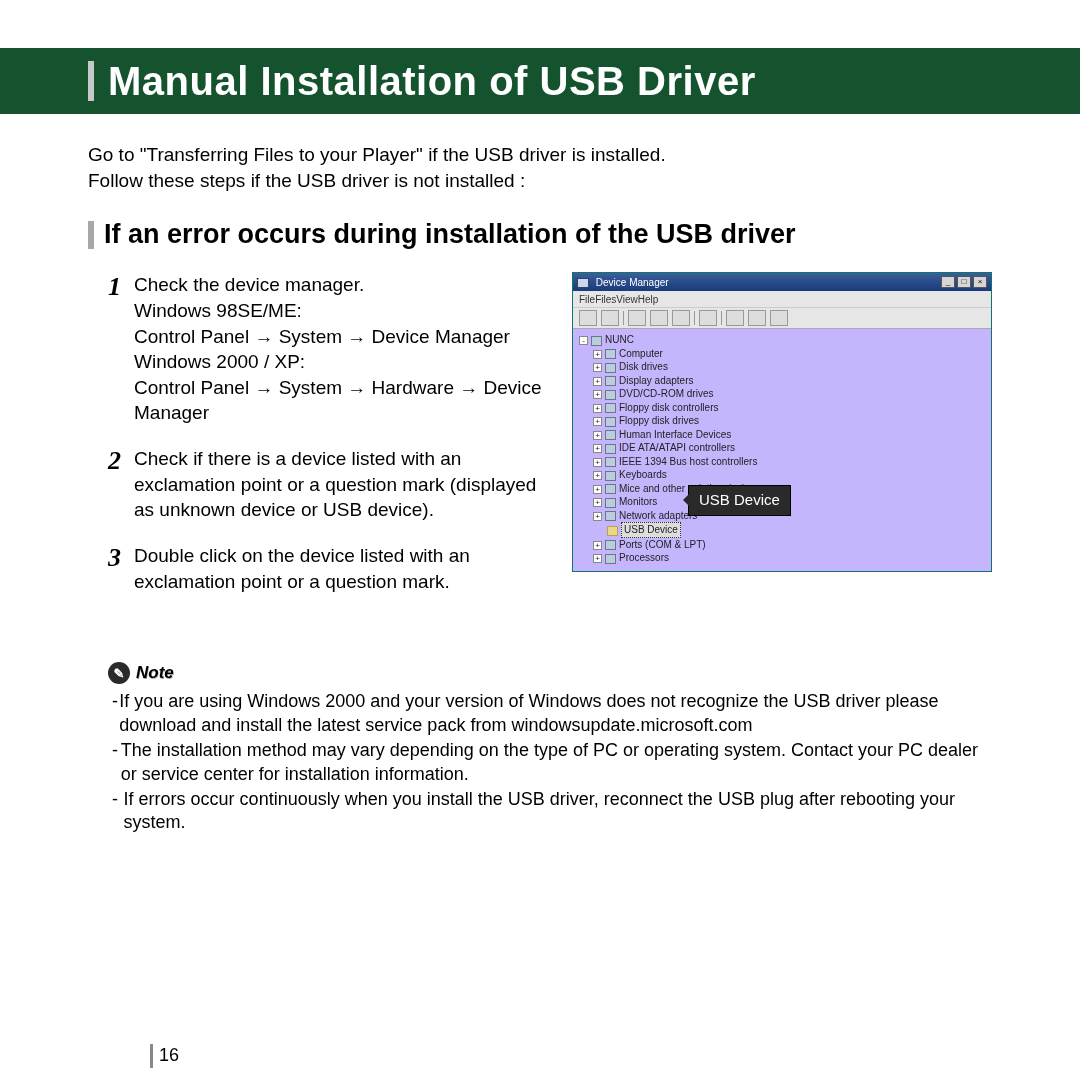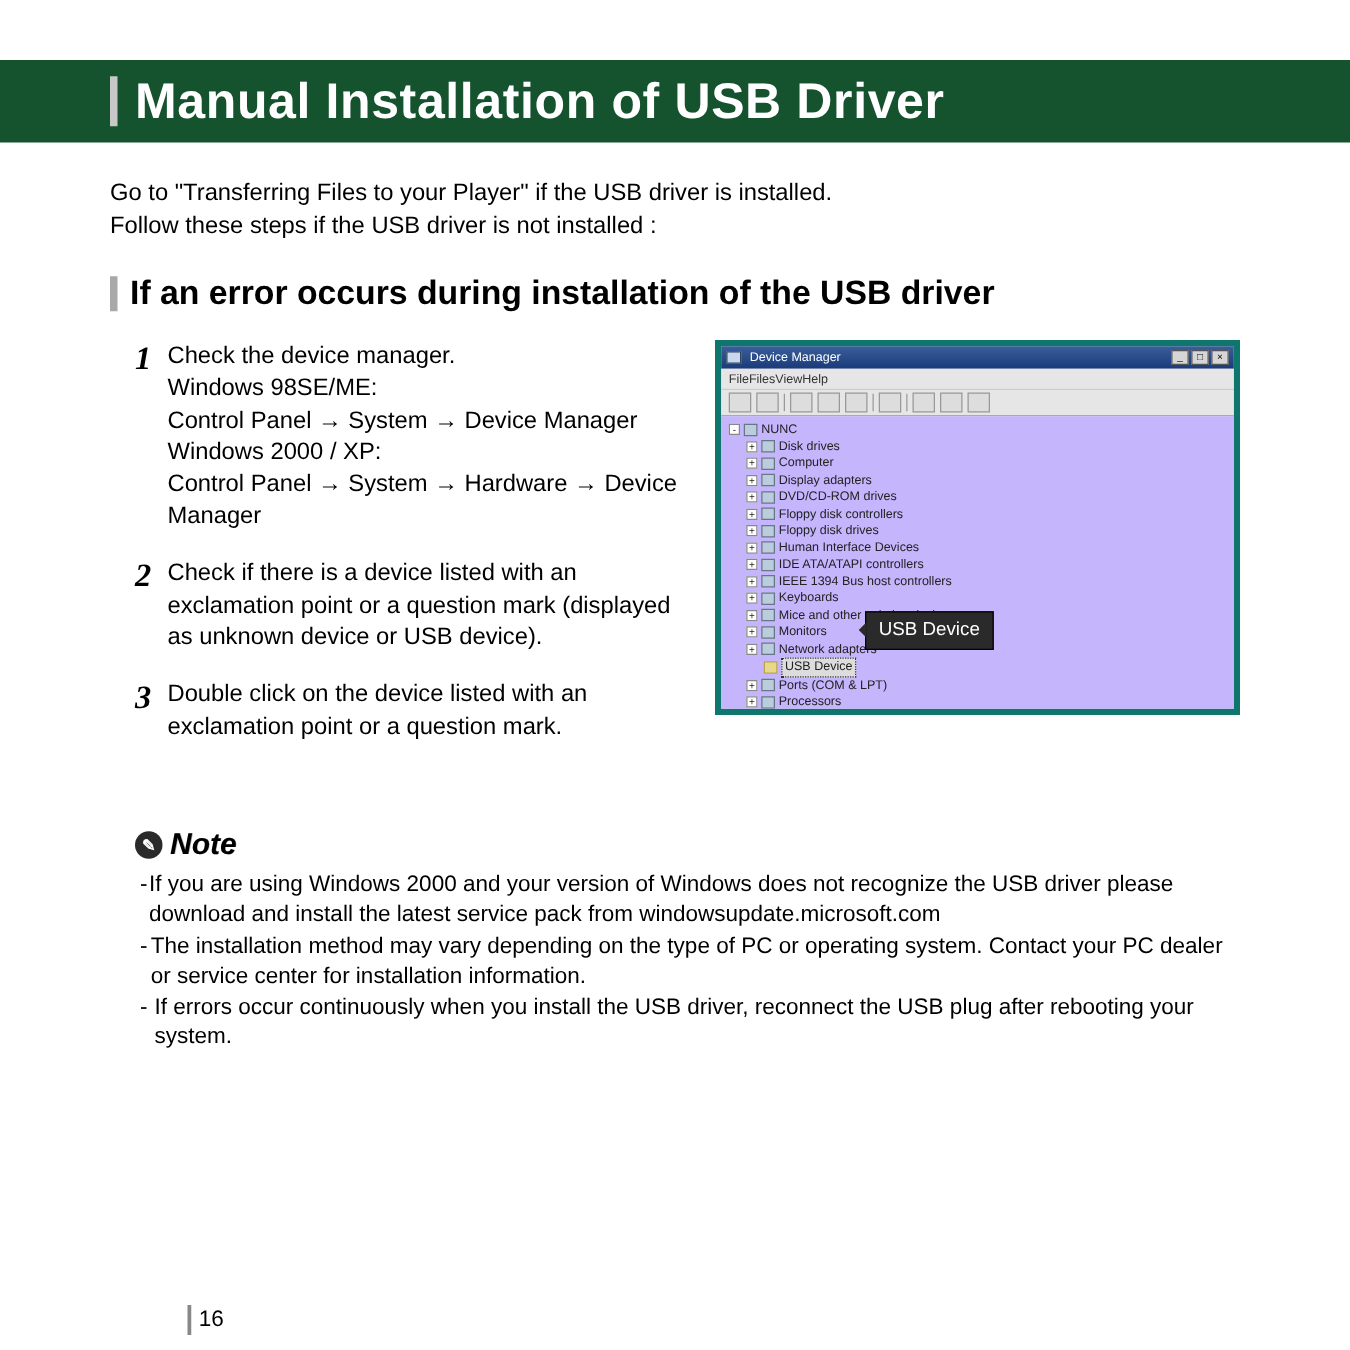--- a/index.html
+++ b/index.html
@@ -11,21 +11,21 @@
   .intro { font-size: 19px; line-height: 1.35; margin-bottom: 26px; }
   .sub-h-row { display: flex; align-items: center; margin-bottom: 22px; }
   .sub-rule { width: 6px; height: 28px; background: #a8a8a8; margin-right: 10px; }
   .sub-h { font-size: 27px; font-weight: bold; }
   .steps-area { display: flex; gap: 18px; }
   .steps-col { flex: 1; padding-left: 20px; }
   .step { font-size: 19px; line-height: 1.35; margin-bottom: 20px; display: flex; }
   .step-num { font-family: "Times New Roman", serif; font-style: italic; font-weight: bold; font-size: 26px; margin-right: 6px; line-height: 1; padding-top: 2px; min-width: 20px; }
   .step-body { }
   .bold { font-weight: normal; }
-  .screenshot { width: 420px; height: 300px; border: 5px solid #0f766e; background: #efefef; font-size: 10px; display: flex; flex-direction: column; }
+  .screenshot { width: 420px; height: 300px; border: 1px solid #0f766e; background: #efefef; font-size: 10px; display: flex; flex-direction: column; }
   .ss-title { background: linear-gradient(#3a5f9a,#1a3a7a); color: #fff; height: 18px; display: flex; align-items: center; padding: 0 4px; justify-content: space-between; }
   .ss-title-btns { display: flex; gap: 2px; }
   .ss-tb { width: 14px; height: 12px; background: #d6d6d6; border: 1px solid #555; font-size: 8px; line-height: 10px; text-align: center; color: #000; }
   .ss-menu { background: #e6e6e6; height: 16px; display: flex; align-items: center; gap: 0; padding: 0 6px; color: #333; }
   .ss-menu span { text-decoration: underline; text-decoration-color: transparent; }
   .ss-tool { background: #e6e6e6; height: 22px; border-top: 1px solid #ccc; border-bottom: 1px solid #aaa; display: flex; align-items: center; gap: 4px; padding: 0 6px; }
   .tbtn { width: 18px; height: 16px; border: 1px solid #999; background: #ddd; }
   .tsep { width: 1px; height: 14px; background: #999; }
   .ss-tree { flex: 1; background: #c4b5fd; overflow: hidden; padding: 4px 6px; color: #222; line-height: 1.35; position: relative; }
   .tree-row { white-space: nowrap; }
@@ -33,21 +33,21 @@
   .ind2 { padding-left: 28px; }
   .pm { display: inline-block; width: 9px; height: 9px; border: 1px solid #888; text-align: center; line-height: 7px; font-size: 8px; margin-right: 3px; background: #fff; vertical-align: middle; }
   .ico { display: inline-block; width: 11px; height: 10px; background: #bcd; border: 1px solid #678; margin-right: 3px; vertical-align: middle; }
   .ico.y { background: #e8d98a; border-color: #b8a34a; }
   .sel-bad { display: inline-block; border: 1px dotted #333; padding: 0 2px; background: #ddd; }
   .callout { position: absolute; left: 115px; top: 156px; background: #2a2a2a; color: #fff; font-size: 15px; padding: 4px 10px; border: 1px solid #000; font-family: Arial, sans-serif; }
   .callout::before { content: ""; position: absolute; left: -12px; top: 8px; border: 6px solid transparent; border-right-color: #2a2a2a; }
   .note-sec { margin-top: 48px; padding-left: 20px; }
   .note-head { display: flex; align-items: center; gap: 6px; margin-bottom: 6px; }
   .note-icon { width: 22px; height: 22px; border-radius: 50%; background: #2a2a2a; color: #fff; display: flex; align-items: center; justify-content: center; font-size: 13px; font-weight: bold; }
-  .note-label { font-weight: bold; font-size: 24px; font-style: italic; text-shadow: 0.5px 0.5px 0 #aaa; }
+  .note-label { font-weight: bold; font-size: 17px; font-style: italic; text-shadow: 0.5px 0.5px 0 #aaa; }
   .note-list { font-size: 18px; line-height: 1.3; padding-left: 4px; }
   .note-list .ni { display: flex; margin-bottom: 2px; }
   .note-list .dash { width: 12px; }
   .pnum { position: absolute; left: 102px; bottom: 60px; font-size: 18px; padding-left: 48px; }
   .pnum-rule { display: inline-block; width: 3px; height: 24px; background: #888; vertical-align: middle; margin-right: 6px; }
   .page { position: relative; width: 1080px; height: 1080px; }
 </style>
 </head>
 <body>
 <div class="page">
@@ -126,22 +126,22 @@
         <span class="tbtn"></span>
         <span class="tsep"></span>
         <span class="tbtn"></span>
         <span class="tsep"></span>
         <span class="tbtn"></span>
         <span class="tbtn"></span>
         <span class="tbtn"></span>
       </div>
       <div class="ss-tree">
         <div class="tree-row"><span class="pm">-</span><span class="ico"></span><span>NUNC</span></div>
+        <div class="tree-row ind1"><span class="pm">+</span><span class="ico"></span><span>Computer</span></div>
         <div class="tree-row ind1"><span class="pm">+</span><span class="ico"></span><span>Disk drives</span></div>
-        <div class="tree-row ind1"><span class="pm">+</span><span class="ico"></span><span>Computer</span></div>
         <div class="tree-row ind1"><span class="pm">+</span><span class="ico"></span><span>Display adapters</span></div>
         <div class="tree-row ind1"><span class="pm">+</span><span class="ico"></span><span>DVD/CD-ROM drives</span></div>
         <div class="tree-row ind1"><span class="pm">+</span><span class="ico"></span><span>Floppy disk controllers</span></div>
         <div class="tree-row ind1"><span class="pm">+</span><span class="ico"></span><span>Floppy disk drives</span></div>
         <div class="tree-row ind1"><span class="pm">+</span><span class="ico"></span><span>Human Interface Devices</span></div>
         <div class="tree-row ind1"><span class="pm">+</span><span class="ico"></span><span>IDE ATA/ATAPI controllers</span></div>
         <div class="tree-row ind1"><span class="pm">+</span><span class="ico"></span><span>IEEE 1394 Bus host controllers</span></div>
         <div class="tree-row ind1"><span class="pm">+</span><span class="ico"></span><span>Keyboards</span></div>
         <div class="tree-row ind1"><span class="pm">+</span><span class="ico"></span><span>Mice and other pointing devices</span></div>
         <div class="tree-row ind1"><span class="pm">+</span><span class="ico"></span><span>Monitors</span></div>

